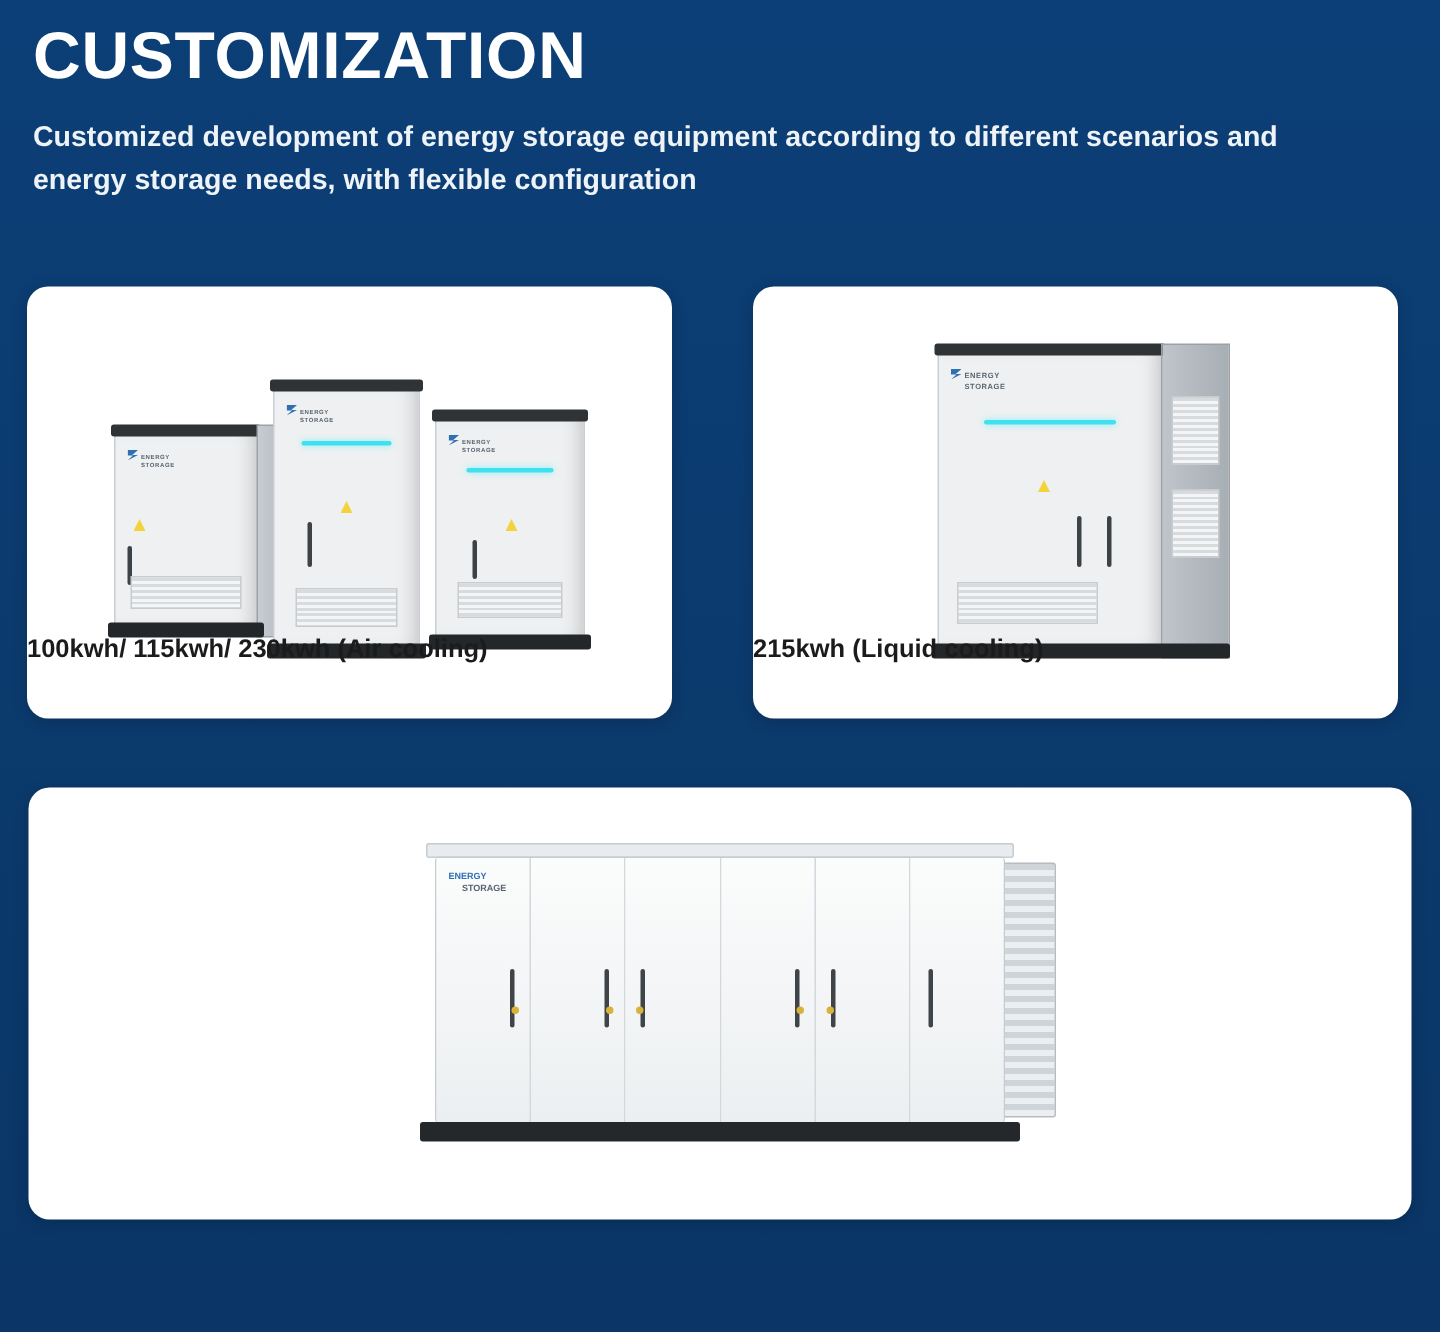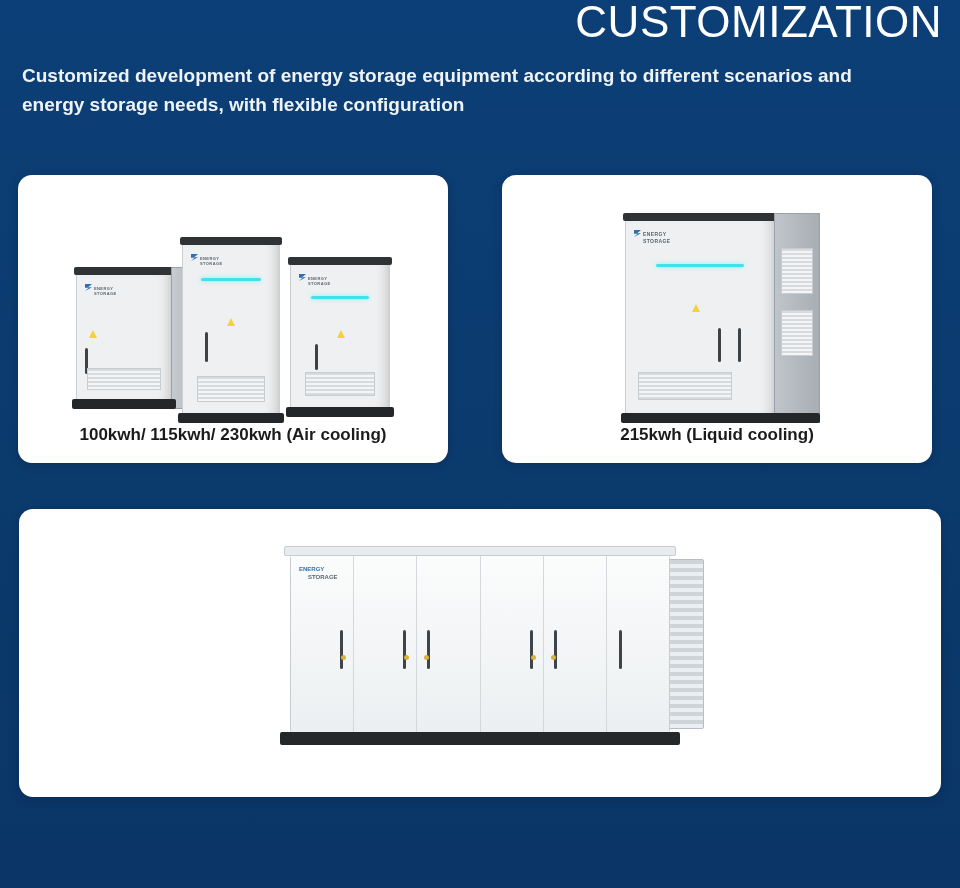--- a/index.html
+++ b/index.html
@@ -15,27 +15,26 @@
     position: relative;
   }
   .page {
     width: 960px; height: 888px;
     position: relative;
     background: linear-gradient(180deg, #0c3f77 0%, #0b3a6d 55%, #0a3566 100%);
     padding: 0 18px;
   }
   .heading {
     font-size: 44px;
-    font-weight: normal;
+    font-weight: bold;
     letter-spacing: 0.5px;
     line-height: 1.0;
     margin: 0 0 0 4px;
-    padding-top: 0px;
+    padding-top: 16px;
     color: #ffffff;
-    text-align: right;
   }
   .subheading {
     margin: 18px 0 0 4px;
     font-size: 19px;
     line-height: 1.5;
     max-width: 830px;
     color: #eef3f8;
     font-weight: 700;
   }
   .cards-row {
@@ -50,22 +49,22 @@
     box-shadow: 0 2px 10px rgba(0,0,0,0.18);
   }
   .card-a { width: 430px; height: 288px; }
   .card-b { width: 430px; height: 288px; }
   .card-wide {
     width: 922px; height: 288px;
     margin: 46px auto 0 auto;
   }
   .card-caption {
     position: absolute;
-    left: 0; right: 0; bottom: 18px;
-    text-align: center;
+    left: 0; right: 0; bottom: 36px;
+    text-align: left;
     color: #1b1b1b;
     font-size: 17px;
     font-weight: 600;
   }
   .art {
     position: absolute;
     left: 0; right: 0; top: 0;
     bottom: 48px;
     display: flex;
     align-items: flex-end;

